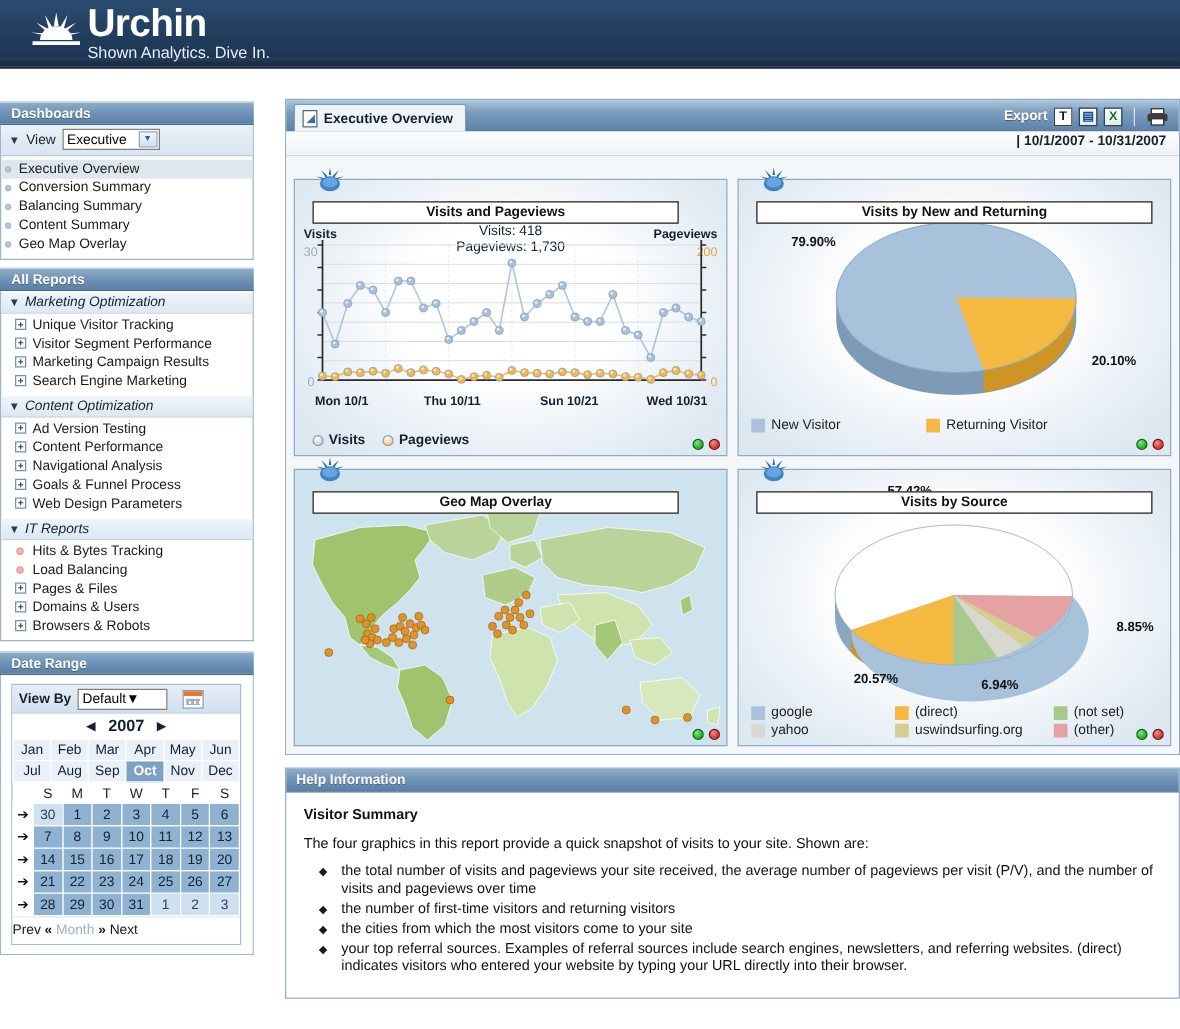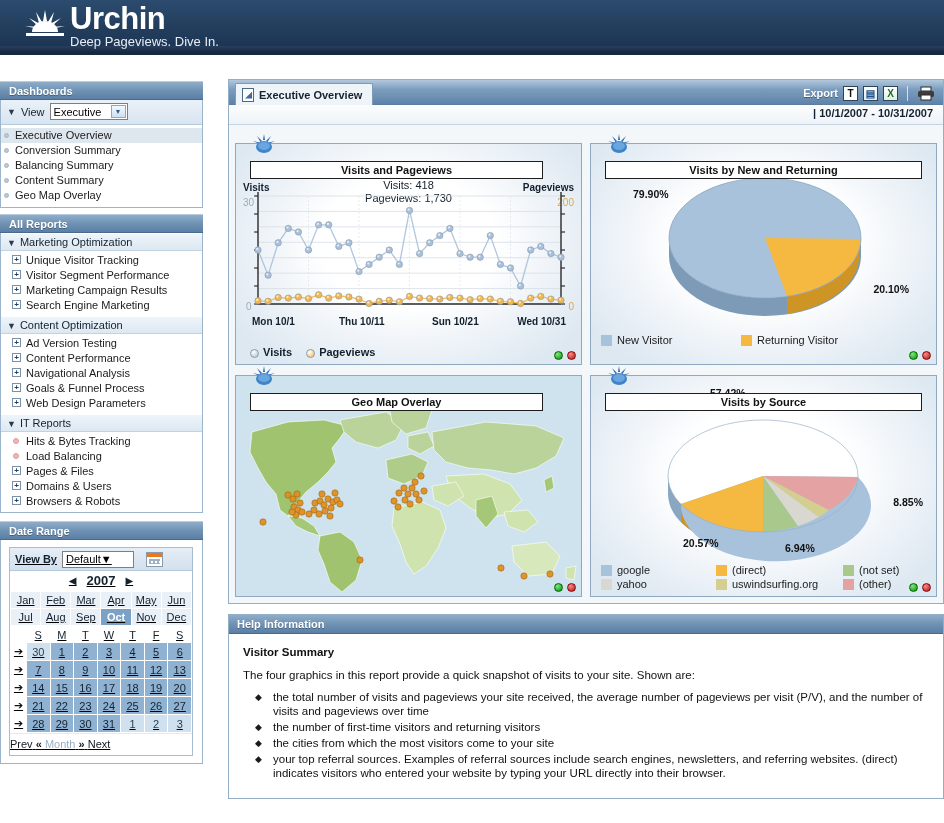--- a/index.html
+++ b/index.html
@@ -84,41 +84,41 @@
   .dash-list li .dot{
     position:absolute; left:3px; top:5px; width:5px; height:5px; border-radius:50%;
     background:#b9c9d8; border:1px solid #a3b6c8;
   }
   .dash-list li.active{ background:#dfe7ee; }
   ul{ margin:0; padding:0; }
 
   .grp-head{
     background: linear-gradient(to bottom,#eef4fa,#dde8f2);
     border-top:1px solid #ffffff; border-bottom:1px solid #c3d3e2;
-    padding:2px 0 2px 6px; font-size:11px; color:#13212f;
+    padding:2px 0 2px 6px; font-size:11px; color:#13212f;font-style:italic;
   }
   .grp-head .tri{ margin-right:4px; }
   .rep-list{ padding:2px 0 3px 0; }
   .rep-list li{
     list-style:none; padding:1px 0 1px 25px; position:relative; font-size:11px;
     line-height:13px; color:#1a1a1a; cursor:pointer;
   }
   .plusbox{
     position:absolute; left:11px; top:2px; width:9px; height:9px;
     border:1px solid #7b91a6; background:#fdfdfd; font-size:8px; line-height:7px;
     text-align:center; color:#23415f; font-weight:bold;
   }
   .rep-list li .pinkdot{
     position:absolute; left:12px; top:4px; width:6px; height:6px; border-radius:50%;
     background:#f0b5b5; border:1px solid #dd9d9d;
   }
 
   
   #daterange{ margin-top:8px; }
-  #cal-outer{ padding:7px 6px 7px 8px; background:#ffffff;text-decoration:underline; }
+  #cal-outer{ padding:7px 6px 7px 8px; background:#ffffff; }
   #cal-box{ border:1px solid #a8bdd0; background:#ffffff; width:184px; }
   #viewby-row{
     background: linear-gradient(to bottom,#e6eef6,#d2e0ee);
     border-bottom:1px solid #b5c9dc; height:23px;
     display:flex; align-items:center; padding:0 5px;
   }
   #viewby-label{ font-weight:bold; font-size:11px; color:#13212f; margin-right:5px;}
   #viewby-sel{
     border:1px solid #7f7f7f; background:#fff; height:17px; width:72px;
     display:flex; align-items:center; padding-left:3px; font-size:11px; position:relative;
@@ -289,21 +289,21 @@
         <path d="M7 14 L18 20 L16 22 Z"></path>
         <path d="M39 14 L28 20 L30 22 Z"></path>
         <path d="M3 22 L17 23 L17 25 Z"></path>
         <path d="M43 22 L29 23 L29 25 Z"></path>
       </g>
       <path d="M23 17 a13 11 0 0 1 13 11 H10 a13 11 0 0 1 13 -11 z" fill="#ffffff"></path>
       <rect x="4" y="29" width="38" height="3" fill="#ffffff"></rect>
     </svg>
     <div id="brandtext">
       <div id="brandname">Urchin</div>
-      <div id="brandtag">Deep Pageviews. Dive In.</div>
+      <div id="brandtag">Shown Analytics. Dive In.</div>
     </div>
   </div>
 </div>
 
 <div id="page">
 
   <div id="sidebar">
 
     <div class="panel-head">Dashboards</div>
     <div class="panel-body">

